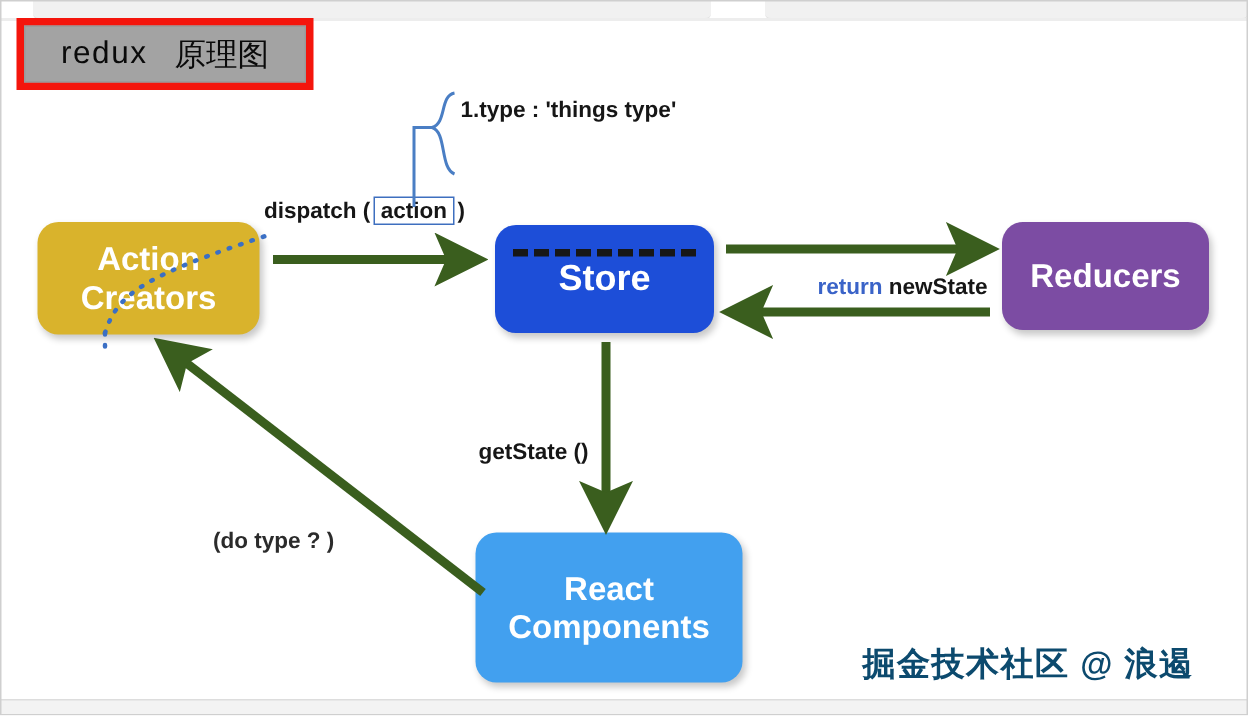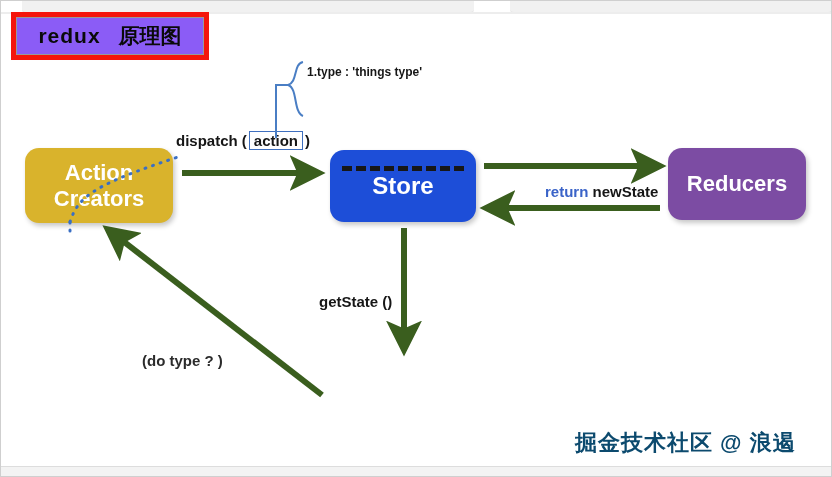--- a/index.html
+++ b/index.html
@@ -60,29 +60,29 @@
   .title-plate {
     position: absolute;
     left: 11px; top: 12px;
     width: 198px; height: 48px;
     background: #f4150c;
     padding: 5px;
     box-sizing: border-box;
   }
   .title-inner {
     width: 100%; height: 100%;
-    background: #8b5cf6;
+    background: #a3a3a3;
     border: 1px solid #9a9a9a;
     box-sizing: border-box;
     display: flex;
     align-items: center;
     justify-content: center;
     color: #0a0a0a;
     font-size: 21px;
-    font-weight: bold;
+    font-weight: normal;
     letter-spacing: 1px;
     white-space: nowrap;
   }
   .title-inner .zh { letter-spacing: 0px; margin-left: 18px; }
 
   
   .node {
     position: absolute;
     border-radius: 14px;
     display: flex;
@@ -142,21 +142,21 @@
   #label-prevstate { left: 485px; top: 128px; }
   #label-return-newstate { left: 518px; top: 183px; }
   #label-return-newstate .kw { color: #3a63c8; margin-left: 27px; }
   #label-getstate { left: 319px; top: 293px; }
   #label-do-what {
     left: 142px; top: 352px;
     font-weight: bold;
     font-size: 15px;
     color: #2b2b2b;
   }
-  #label-type { left: 307px; top: 65px; font-size: 12px; }
+  #label-type { left: 307px; top: 65px; font-size: 15px; }
   #label-data { left: 307px; top: 100px; font-size: 15px; }
 
   
   .action-token {
     display: inline-block;
     border: 1px solid #3e6fbf;
     padding: 0px 4px;
     margin: 0 2px;
     background: transparent;
   }
@@ -222,20 +222,24 @@
 
   <div class="node" id="node-store">
     <div class="store-dash"></div>
     <span>Store</span>
   </div>
 
   <div class="node" id="node-reducers">
     <span>Reducers</span>
   </div>
 
+  <div class="node" id="node-react-components">
+    <span>React</span>
+    <span>Components</span>
+  </div>
 
   <svg id="overlay" viewBox="0 0 832 477">
     <defs>
       <marker id="arrowhead" markerWidth="6" markerHeight="6" refX="4.4" refY="3" orient="auto">
         <path d="M0,0 L6,3 L0,6 L1.3,3 Z" fill="#3a5e1e"></path>
       </marker>
     </defs>
 
     <g fill="none" stroke="#4a7ec4" stroke-width="2">
       <path d="M303,62 C293,64 298,82 288,85 C298,88 293,112 303,116"></path>

